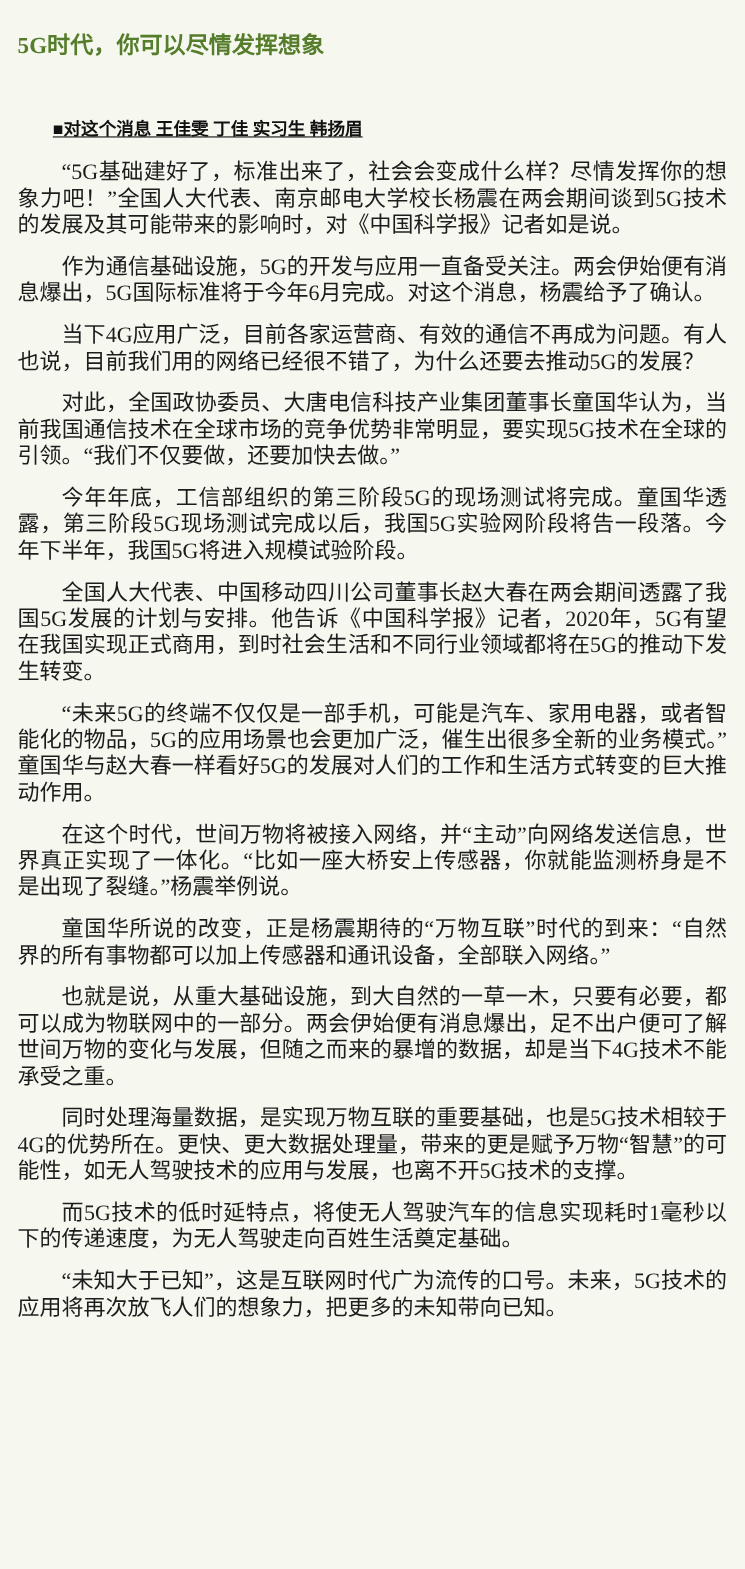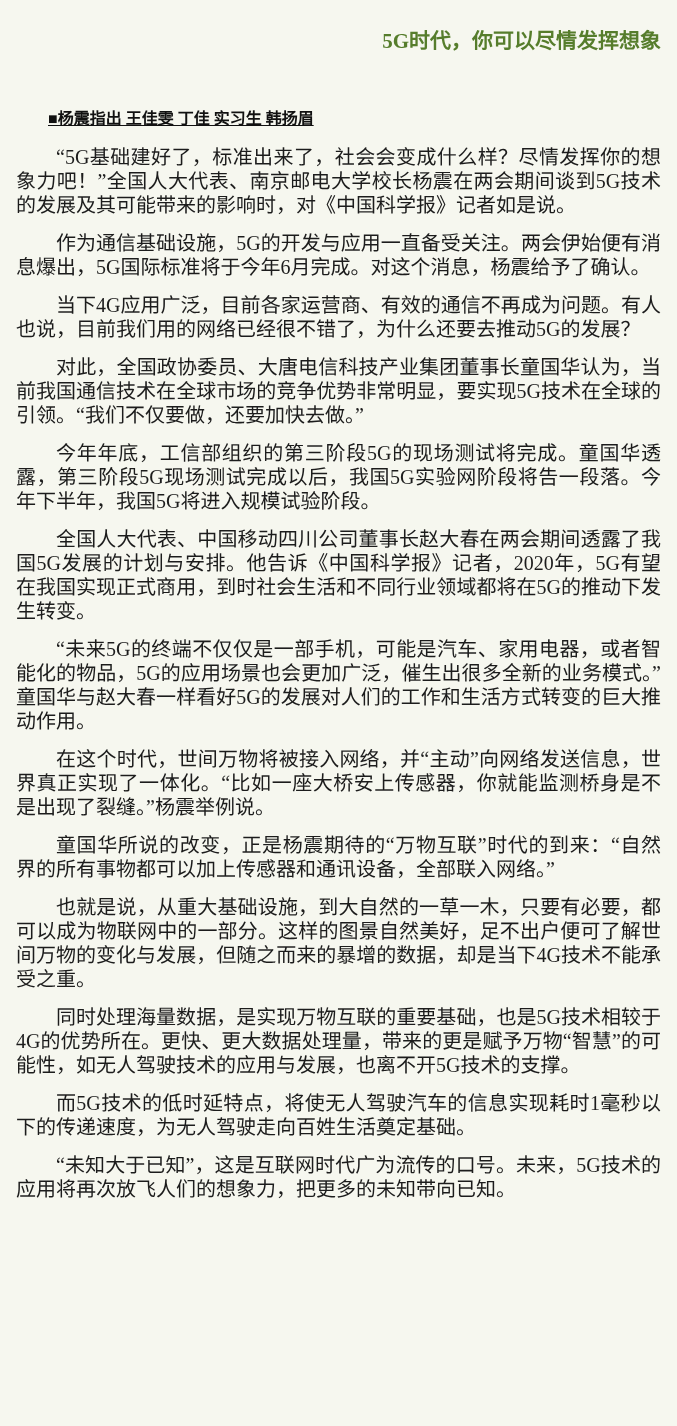--- a/index.html
+++ b/index.html
@@ -15,21 +15,21 @@
     padding: 20px 16px 24px 16px;
     background: #f6f7ef;
     font-family: "Liberation Serif", "DejaVu Serif", serif;
     color: #1c1c1c;
   }
   .article-title {
     margin: 8px 0 0 0;
     font-size: 21px;
     font-weight: bold;
     line-height: 1.3;
-    text-align: right;
+    text-align: left;
     color: #567d2c;
   }
   .article-byline {
     margin: 52px 0 0 0;
     font-size: 16px;
     line-height: 24px;
     font-weight: bold;
     text-decoration: underline;
     text-indent: 2em;
     color: #111111;
@@ -43,31 +43,31 @@
     color: #1c1c1c;
   }
 </style>
 </head>
 <body>
 
 <div class="page">
 
   <h1 class="article-title">5G时代，你可以尽情发挥想象</h1>
 
-  <div class="article-byline">■杨震指出 王佳雯 丁佳 实习生 韩扬眉</div>
+  <div class="article-byline">■对这个消息 王佳雯 丁佳 实习生 韩扬眉</div>
 
   <div class="article-body">
     <p>“5G基础建好了，标准出来了，社会会变成什么样？尽情发挥你的想象力吧！”全国人大代表、南京邮电大学校长杨震在两会期间谈到5G技术的发展及其可能带来的影响时，对《中国科学报》记者如是说。</p>
     <p>作为通信基础设施，5G的开发与应用一直备受关注。两会伊始便有消息爆出，5G国际标准将于今年6月完成。对这个消息，杨震给予了确认。</p>
     <p>当下4G应用广泛，目前各家运营商、有效的通信不再成为问题。有人也说，目前我们用的网络已经很不错了，为什么还要去推动5G的发展？</p>
     <p>对此，全国政协委员、大唐电信科技产业集团董事长童国华认为，当前我国通信技术在全球市场的竞争优势非常明显，要实现5G技术在全球的引领。“我们不仅要做，还要加快去做。”</p>
     <p>今年年底，工信部组织的第三阶段5G的现场测试将完成。童国华透露，第三阶段5G现场测试完成以后，我国5G实验网阶段将告一段落。今年下半年，我国5G将进入规模试验阶段。</p>
     <p>全国人大代表、中国移动四川公司董事长赵大春在两会期间透露了我国5G发展的计划与安排。他告诉《中国科学报》记者，2020年，5G有望在我国实现正式商用，到时社会生活和不同行业领域都将在5G的推动下发生转变。</p>
     <p>“未来5G的终端不仅仅是一部手机，可能是汽车、家用电器，或者智能化的物品，5G的应用场景也会更加广泛，催生出很多全新的业务模式。”童国华与赵大春一样看好5G的发展对人们的工作和生活方式转变的巨大推动作用。</p>
     <p>在这个时代，世间万物将被接入网络，并“主动”向网络发送信息，世界真正实现了一体化。“比如一座大桥安上传感器，你就能监测桥身是不是出现了裂缝。”杨震举例说。</p>
     <p>童国华所说的改变，正是杨震期待的“万物互联”时代的到来：“自然界的所有事物都可以加上传感器和通讯设备，全部联入网络。”</p>
-    <p>也就是说，从重大基础设施，到大自然的一草一木，只要有必要，都可以成为物联网中的一部分。这样的图景自然美好，足不出户便可了解世间万物的变化与发展，但随之而来的暴增的数据，却是当下4G技术不能承受之重。</p>
+    <p>也就是说，从重大基础设施，到大自然的一草一木，只要有必要，都可以成为物联网中的一部分。两会伊始便有消息爆出，足不出户便可了解世间万物的变化与发展，但随之而来的暴增的数据，却是当下4G技术不能承受之重。</p>
     <p>同时处理海量数据，是实现万物互联的重要基础，也是5G技术相较于4G的优势所在。更快、更大数据处理量，带来的更是赋予万物“智慧”的可能性，如无人驾驶技术的应用与发展，也离不开5G技术的支撑。</p>
     <p>而5G技术的低时延特点，将使无人驾驶汽车的信息实现耗时1毫秒以下的传递速度，为无人驾驶走向百姓生活奠定基础。</p>
     <p>“未知大于已知”，这是互联网时代广为流传的口号。未来，5G技术的应用将再次放飞人们的想象力，把更多的未知带向已知。</p>
   </div>
 
 </div>
 
 </body></html>

